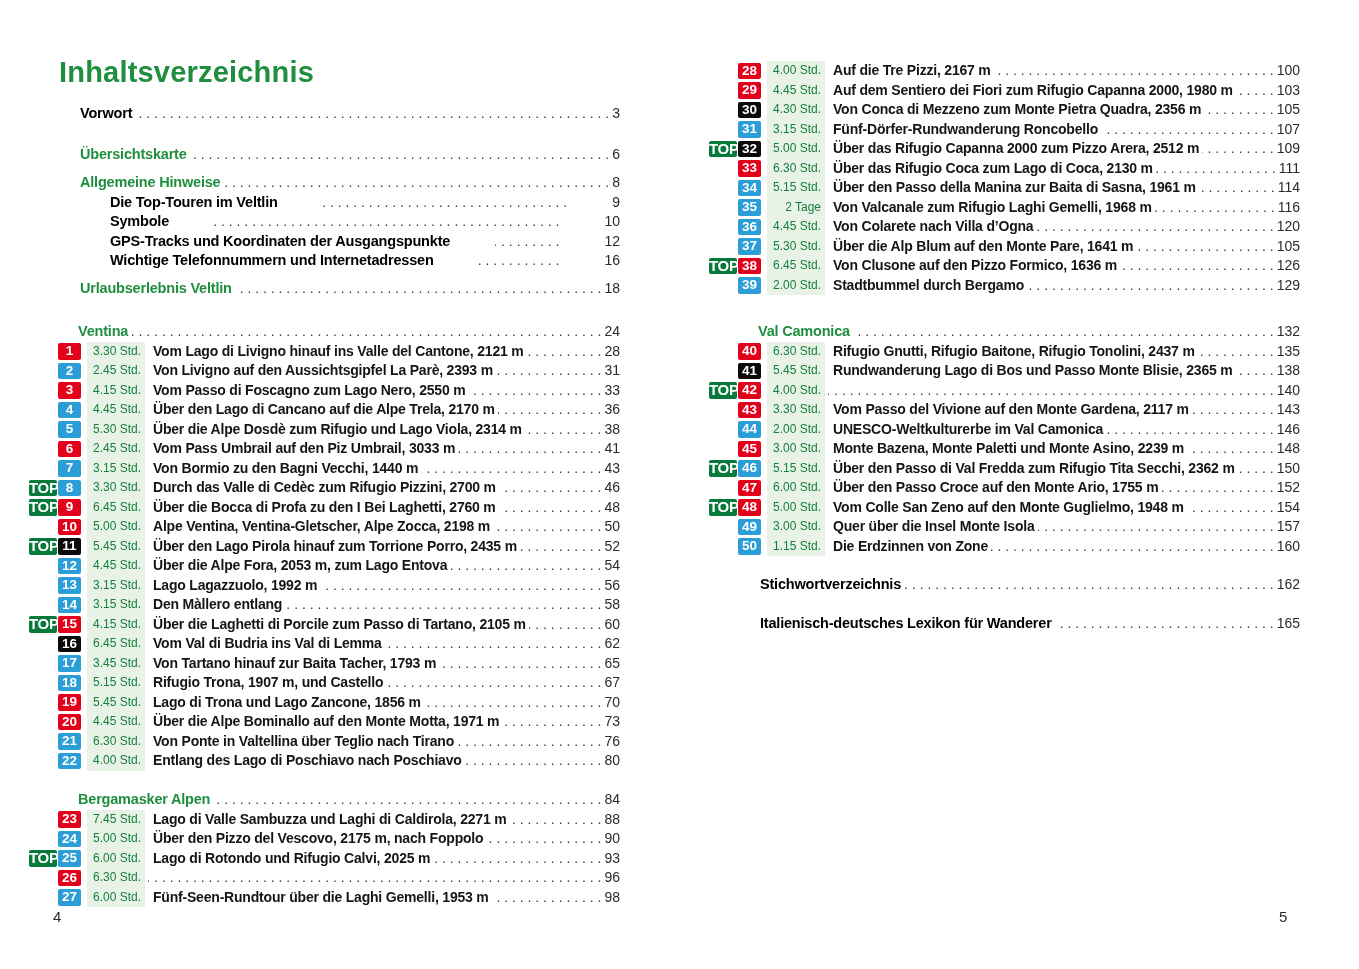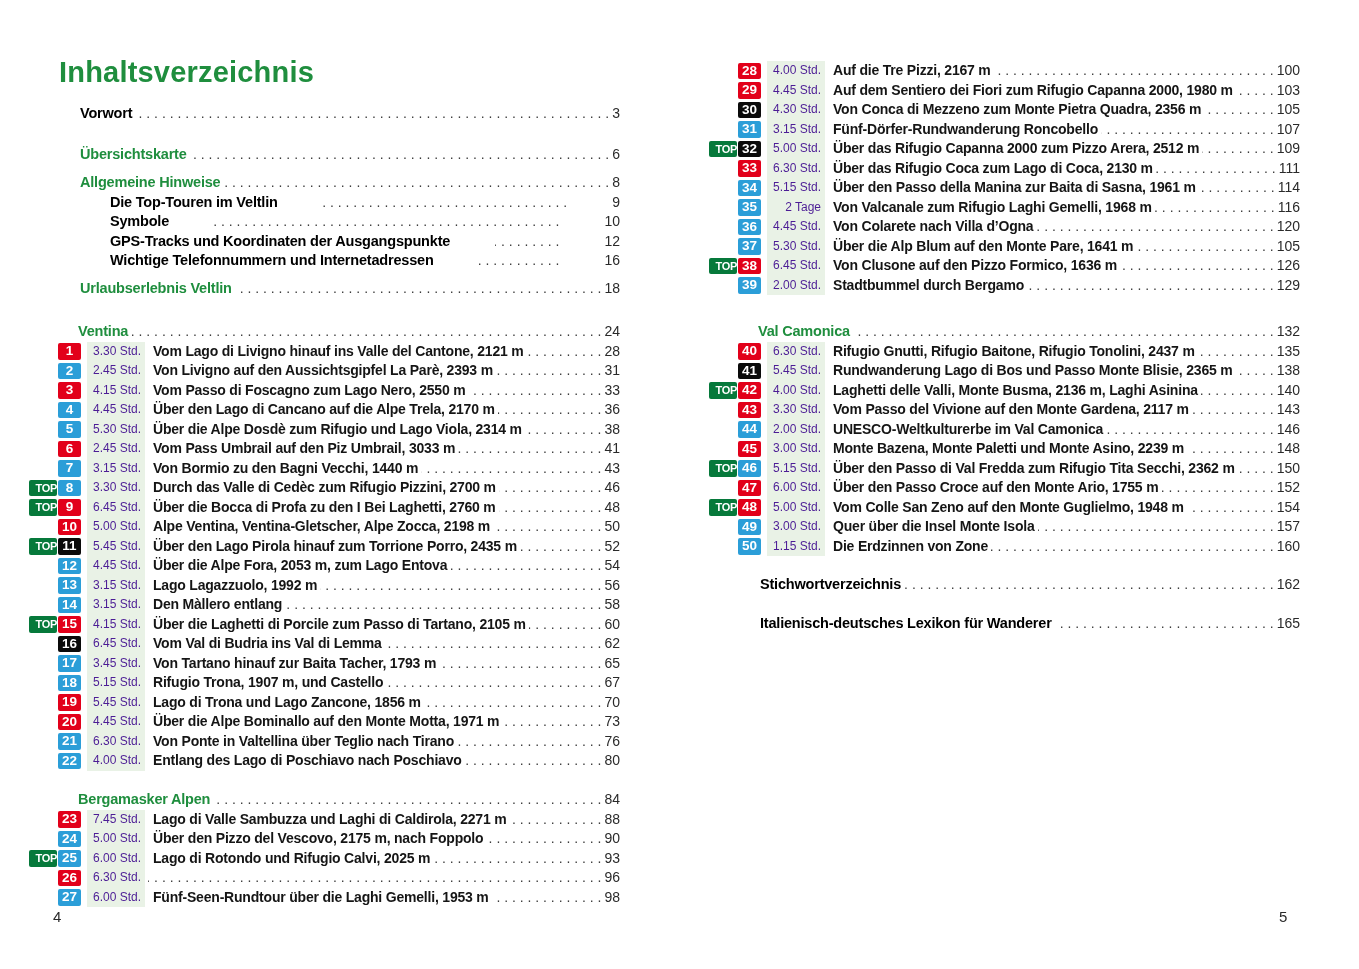--- a/index.html
+++ b/index.html
@@ -25,34 +25,34 @@
 
   .section + .section { margin-top:19.5px; }
   #col-right .section + .section { margin-top:27px; }
   #back-matter { margin-top:19px; }
   .backrow + .backrow { margin-top:19.5px; }
 
   
   .cell-top { flex:none; width:29px; display:flex; justify-content:flex-end; }
   .badge-top {
     flex:none; width:28px; height:16.5px; line-height:16.5px !important; margin-top:1.5px;
-    background:var(--c-topgreen); color:#fff; font-weight:700; font-size:11px;
-    text-align:right; border-radius:2px; letter-spacing:-0.3px;
+    background:var(--c-topgreen); color:#fff; font-weight:700; font-size:15px;
+    text-align:left; border-radius:2px; letter-spacing:-0.3px;
   }
   .badge {
     flex:none; width:23px; height:16.5px; line-height:16.5px !important; margin-top:1.5px; margin-left:1px;
     color:#fff; font-weight:700; font-size:13.5px; text-align:center; border-radius:2px;
   }
   .badge.red   { background:var(--c-red); }
   .badge.blue  { background:var(--c-blue); }
   .badge.black { background:var(--c-black); }
 
   .time {
     flex:none; width:58px; margin-left:6px; padding:0 4px;
-    background:var(--c-timebg); font-size:12px; color:#4c1d95; text-align:right;
+    background:var(--c-timebg); font-size:12px; color:#15803d; text-align:right;
   }
   .etitle { margin-left:8px; font-size:14px; font-weight:700; letter-spacing:-0.2px; color:#151515; flex:none; max-width:420px; }
   .dots { flex:1 1 0; min-width:0; overflow:hidden; direction:rtl; margin-left:3px; color:#3c3c3c; font-size:14px; }
   .dots::after { content:" . . . . . . . . . . . . . . . . . . . . . . . . . . . . . . . . . . . . . . . . . . . . . . . . . . . . . . . . . . . . . . . . . . . . . . . . . . . . . . . . ."; }
   .pnum { flex:none; margin-left:3px; font-size:14px; color:#2a2a2a; text-align:right; }
 
   
   .hrow   { padding-left:50px; }
   .hlabel { font-size:14.5px; font-weight:700; color:var(--c-green); letter-spacing:-0.2px; flex:none; }
   .fmrow  { padding-left:52px; }
@@ -486,21 +486,20 @@
         <span class="etitle">Rundwanderung Lago di Bos und Passo Monte Blisie, 2365 m</span>
         <span class="dots"></span>
         <span class="pnum">138</span>
       </div>
       <div class="row entry">
         <span class="cell-top">
           <span class="badge-top">TOP</span>
         </span>
         <span class="badge red">42</span>
         <span class="time">4.00 Std.</span>
-        <span class="etitle">Laghetti delle Valli, Monte Busma, 2136 m, Laghi Asinina</span>
         <span class="dots"></span>
         <span class="pnum">140</span>
       </div>
       <div class="row entry">
         <span class="cell-top"></span>
         <span class="badge red">43</span>
         <span class="time">3.30 Std.</span>
         <span class="etitle">Vom Passo del Vivione auf den Monte Gardena, 2117 m</span>
         <span class="dots"></span>
         <span class="pnum">143</span>

